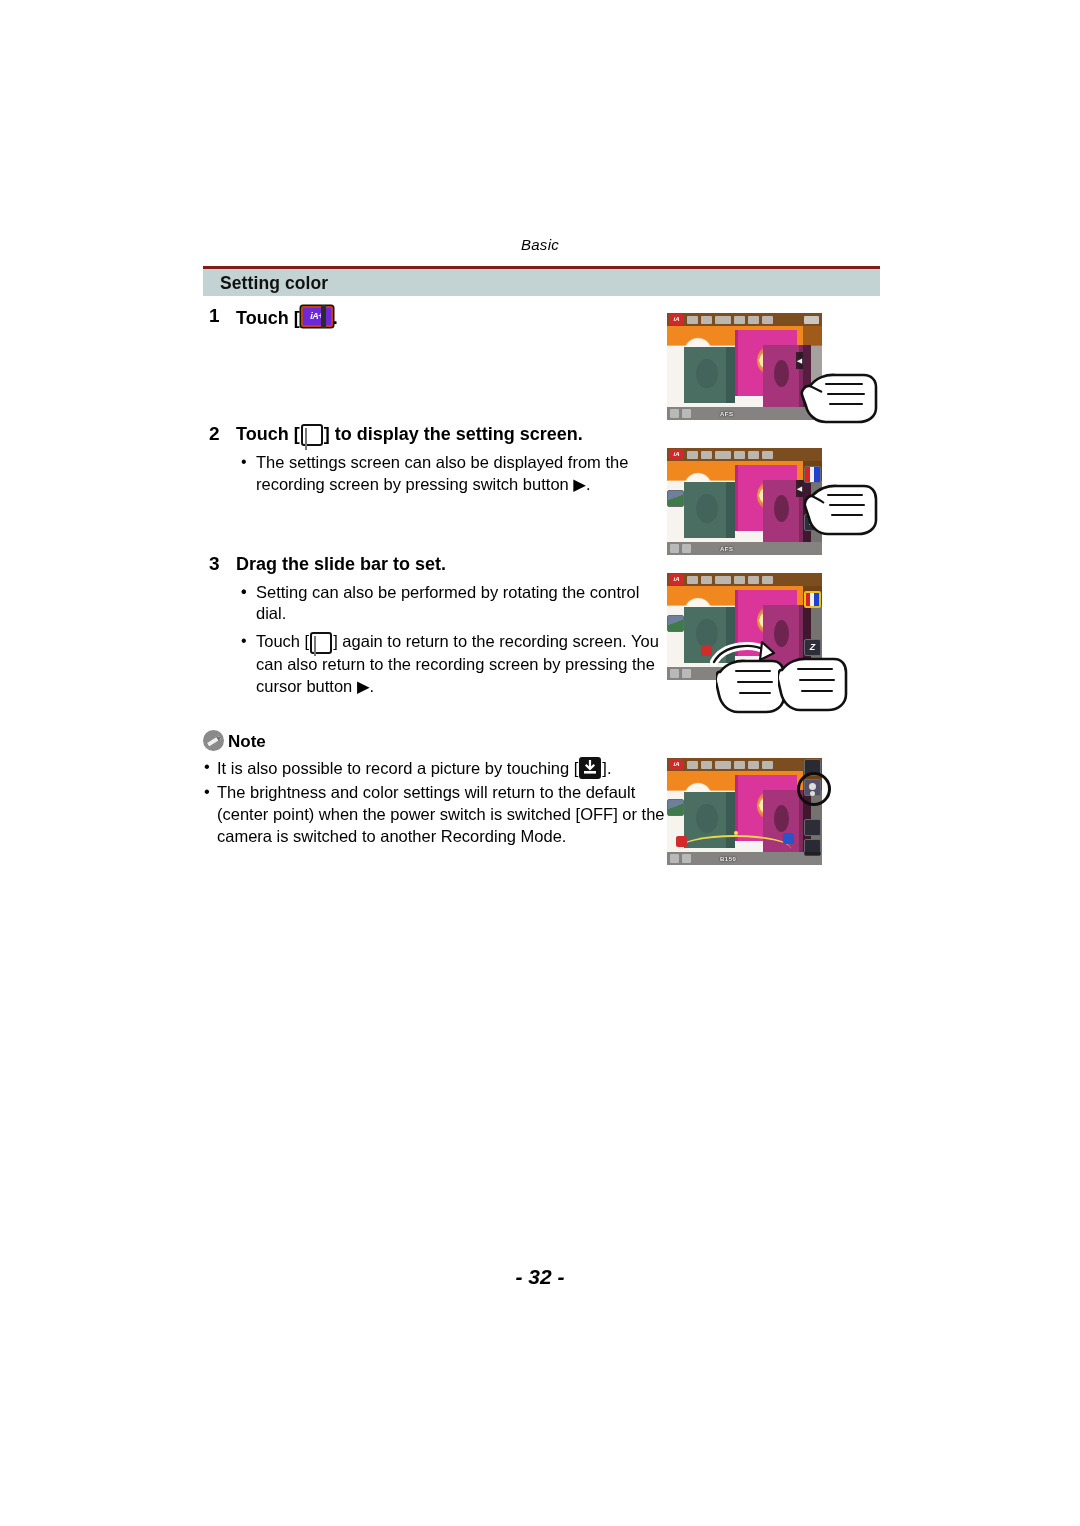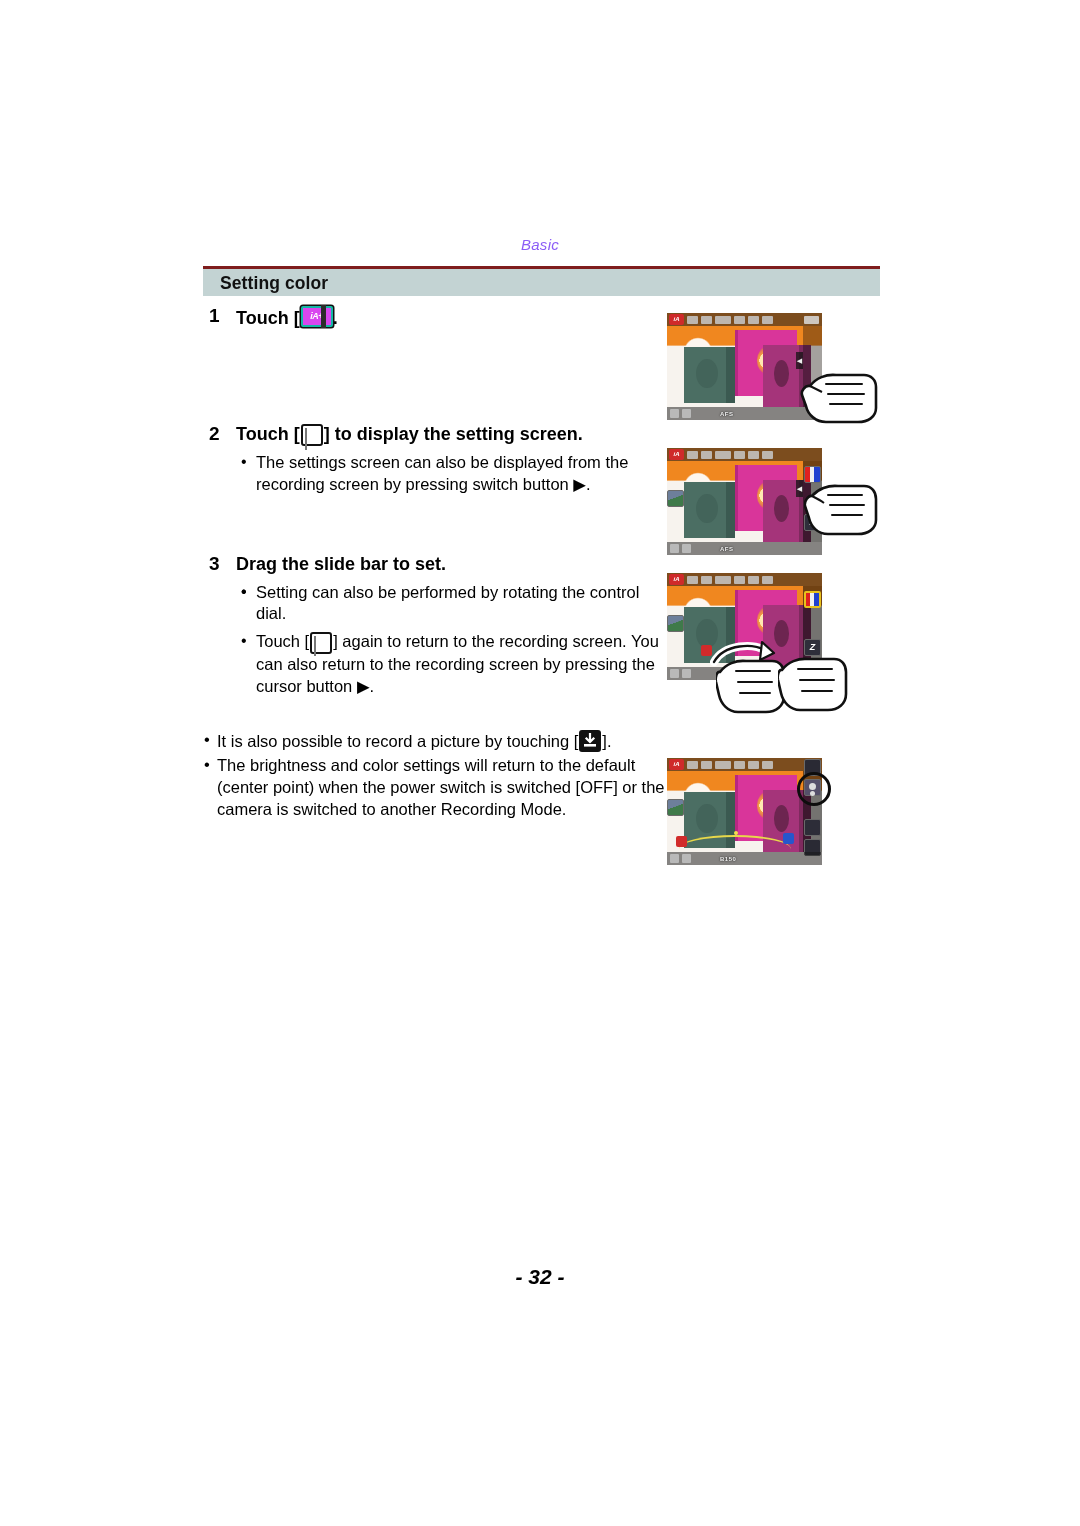--- a/index.html
+++ b/index.html
@@ -19,21 +19,21 @@
   
   .page-header {
     position: absolute;
     left: 0;
     top: 236px;
     width: 1080px;
     text-align: center;
     font-style: italic;
     font-size: 15px;
     letter-spacing: 0.3px;
-    color: #8b5cf6;
+    color: #000000;
   }
 
   .section-band {
     position: absolute;
     left: 203px;
     top: 266px;
     width: 677px;
     height: 30px;
     background: #c3d3d3;
     border-top: 3px solid #7f1d1d;
@@ -105,22 +105,22 @@
     height: 25px;
     vertical-align: -6px;
     margin: 0 1px;
   }
   .ic-ia .face {
     position: absolute;
     left: 0;
     top: 1px;
     width: 21px;
     height: 21px;
-    background: #d946ef;
-    border: 2px solid #14b8a6;
+    background: #6d28d9;
+    border: 2px solid #c2410c;
     box-shadow: 0 0 0 1.5px #111;
     border-radius: 2px;
     box-sizing: border-box;
     padding-left: 28px;
   }
   .ic-ia .face .lbl {
     position: absolute;
     left: 0; right: 0; top: 3px;
     text-align: center;
     color: #fff;
@@ -536,20 +536,23 @@
         <span class="dot">•</span><span>Setting can also be performed by rotating the control dial.</span>
       </div>
       <div class="bullet-line" style="margin-top:6px;">
         <span class="dot">•</span><span>Touch [</span><span class="ic ic-grad"><span class="inner"></span></span><span>] again to return to the recording screen. You can also return to the recording screen by pressing the cursor button ▶.</span>
       </div>
     </div>
   </div>
 </div>
 
 <div class="note-block">
+  <div class="note-head">
+    <span class="note-badge"><span class="pencil"></span></span><span>Note</span>
+  </div>
   <div class="note-line">
     <span class="dot">•</span><span>It is also possible to record a picture by touching [</span><span class="ic ic-shutter"><svg width="22" height="22" viewBox="0 0 22 22">
           <path d="M11 4 v7 M7.5 8.5 L11 12 L14.5 8.5" stroke="#fff" stroke-width="2.2" fill="none" stroke-linecap="square"></path>
           <rect x="5" y="14" width="12" height="2.6" fill="#fff"></rect>
         </svg></span><span>].</span>
   </div>
   <div class="note-line">
     <span class="dot">•</span><span>The brightness and color settings will return to the default (center point) when the power switch is switched [OFF] or the camera is switched to another Recording Mode.</span>
   </div>
 </div>

